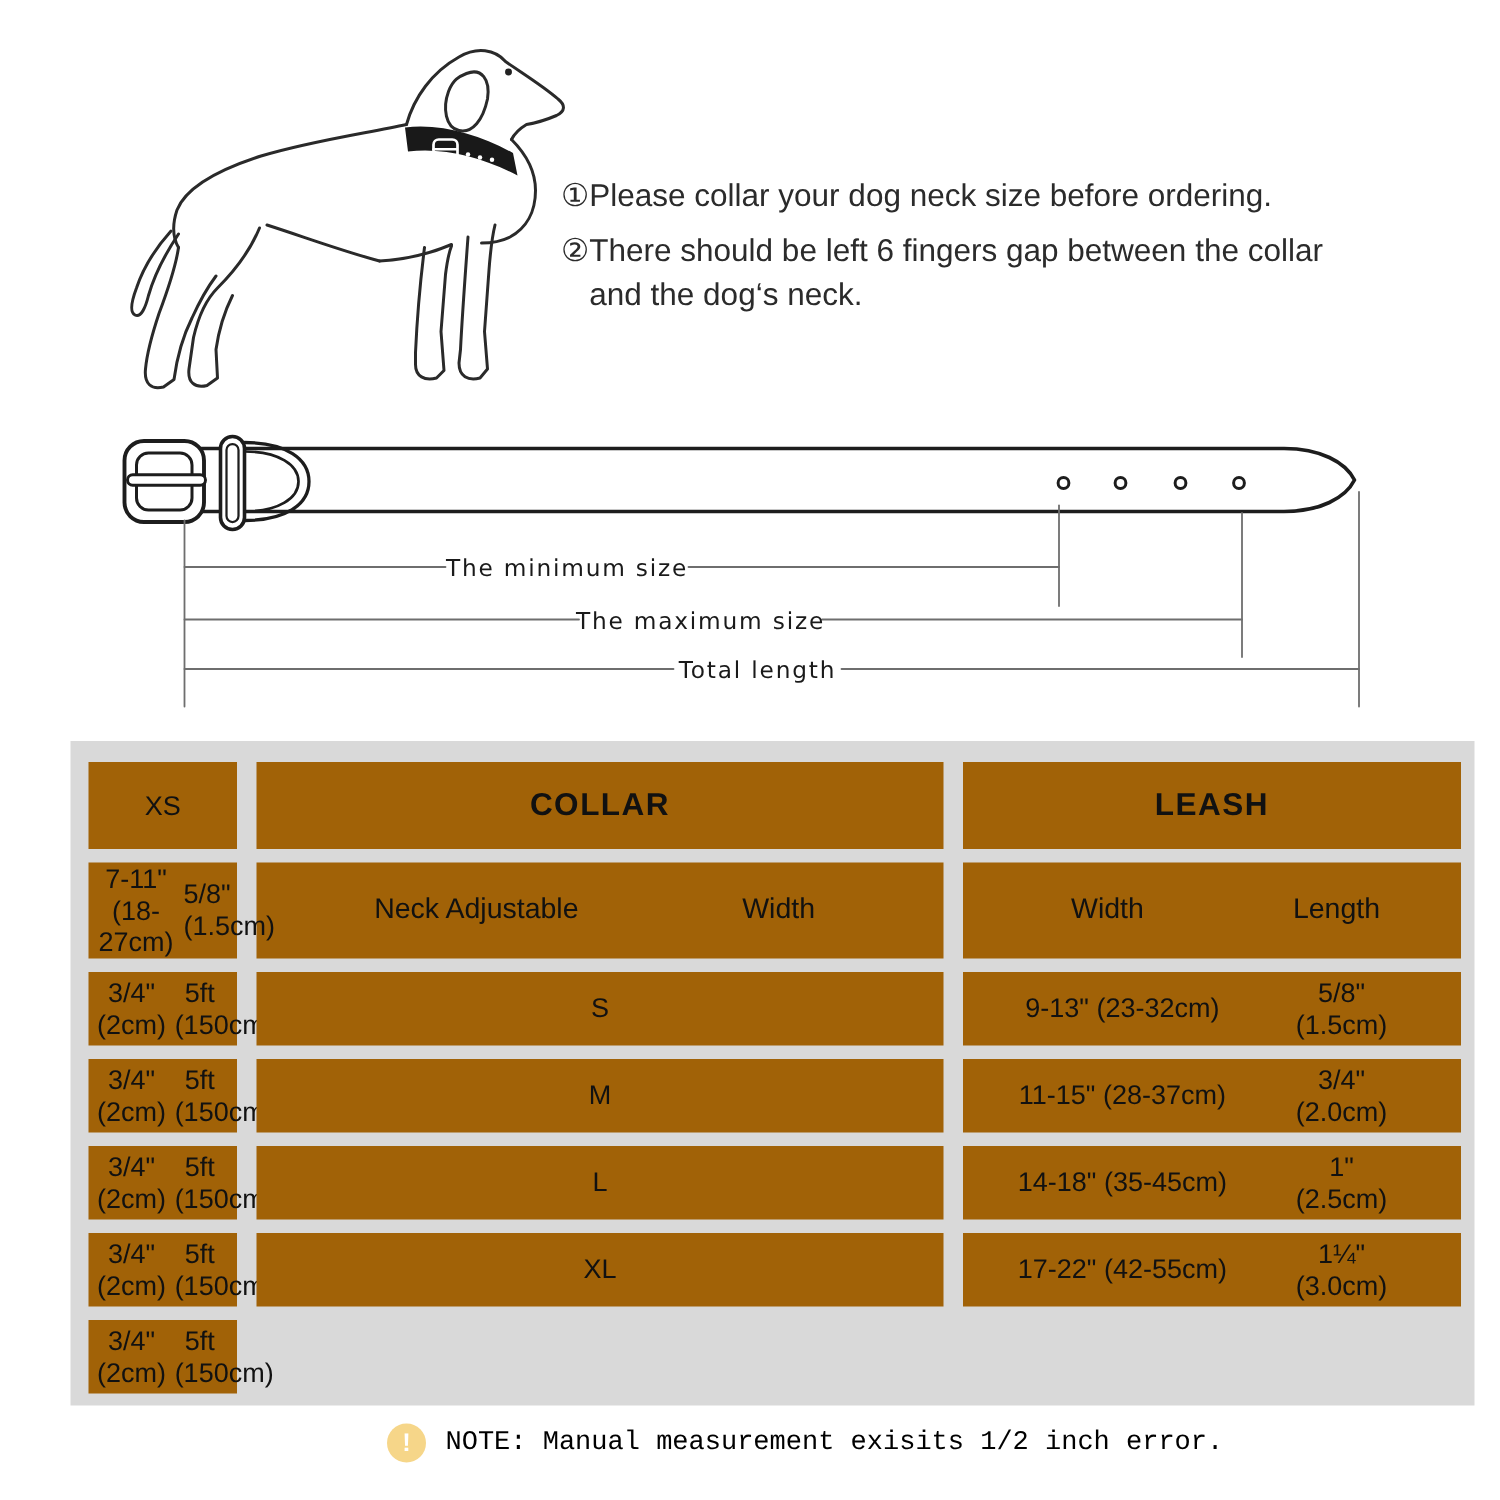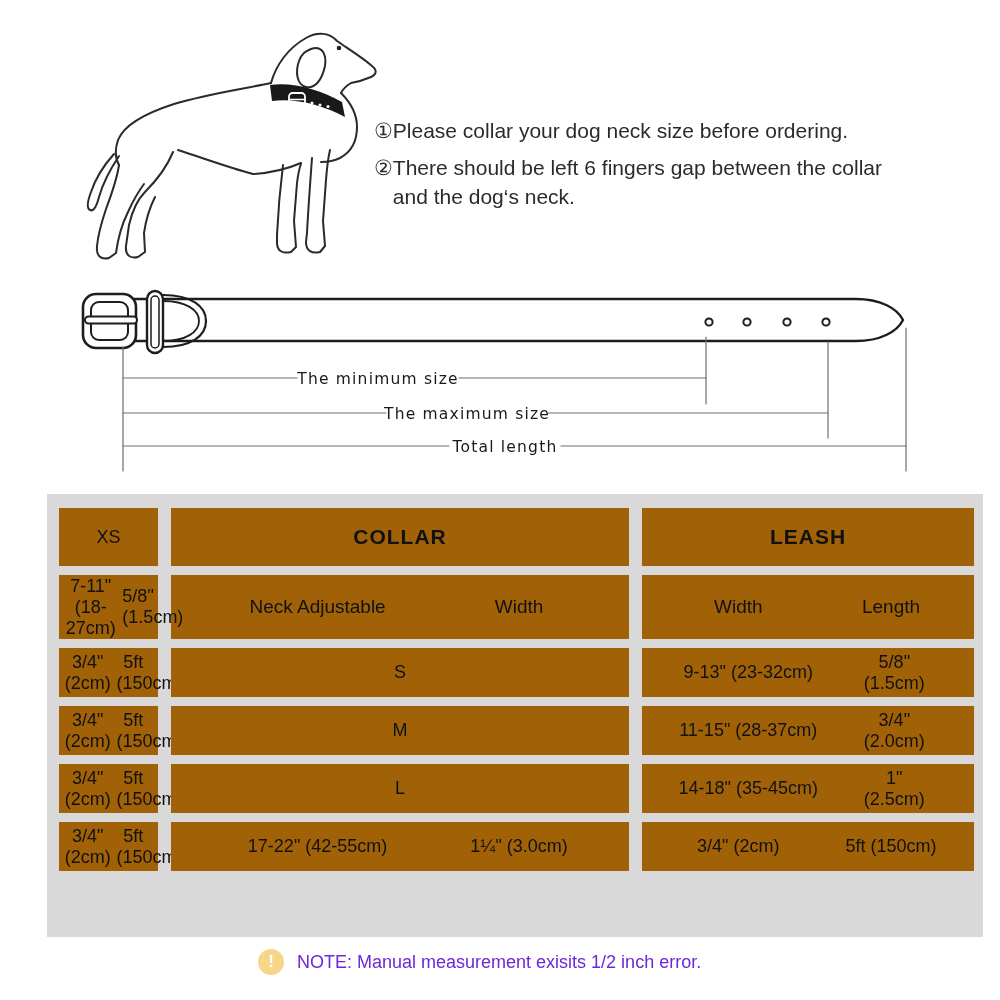--- a/index.html
+++ b/index.html
@@ -33,21 +33,21 @@
   .leash-a{width:58%;}  .leash-b{width:34%;}  .leash-f{width:8%;}
   .subhead{font-size:19px;}
   .size-label{font-size:18px;}
   
   .note{position:absolute;left:258px;top:949px;display:flex;align-items:center;gap:13px;}
   .note-icon{
     width:26px;height:26px;border-radius:50%;background:#f6d689;
     display:flex;align-items:center;justify-content:center;
     color:#ffffff;font-weight:bold;font-size:17px;flex:0 0 auto;
   }
-  .note-text{font-size:18px;color:#6d28d9;}
+  .note-text{font-size:18px;color:#000000;font-family:Liberation Mono, monospace;}
   svg text{font-family:"DejaVu Sans", sans-serif;}
 </style>
 </head>
 <body>
 
 <div class="canvas">
 
   <svg class="dog" style="position:absolute;left:75px;top:25px;" width="310" height="250" viewBox="0 0 310 250" fill="none" stroke="#2a2a2a" stroke-width="2" stroke-linecap="round" stroke-linejoin="round">
     <path d="M196 58 C168 64 132 69 99 79 C71 88 49 100 43 115 C40 124 40 133 44 140"></path>
     <path d="M196 58 C201 40 213 23 231 13 C243 6 255 8 262 16 C275 25 288 33 297 41 C302 45 302 49 296 52 C289 55 282 57 276 58 C271 61 268 64 266 68"></path>
@@ -174,20 +174,21 @@
       <span class="collar-a">14-18" (35-45cm)</span>
       <span class="collar-b">1" (2.5cm)</span>
       <span class="collar-f"></span>
     </div>
     <div class="cell split">
       <span class="leash-a">3/4" (2cm)</span>
       <span class="leash-b">5ft (150cm)</span>
       <span class="leash-f"></span>
     </div>
 
+    <div class="cell size-label">XL</div>
     <div class="cell split">
       <span class="collar-a">17-22" (42-55cm)</span>
       <span class="collar-b">1¼" (3.0cm)</span>
       <span class="collar-f"></span>
     </div>
     <div class="cell split">
       <span class="leash-a">3/4" (2cm)</span>
       <span class="leash-b">5ft (150cm)</span>
       <span class="leash-f"></span>
     </div>

